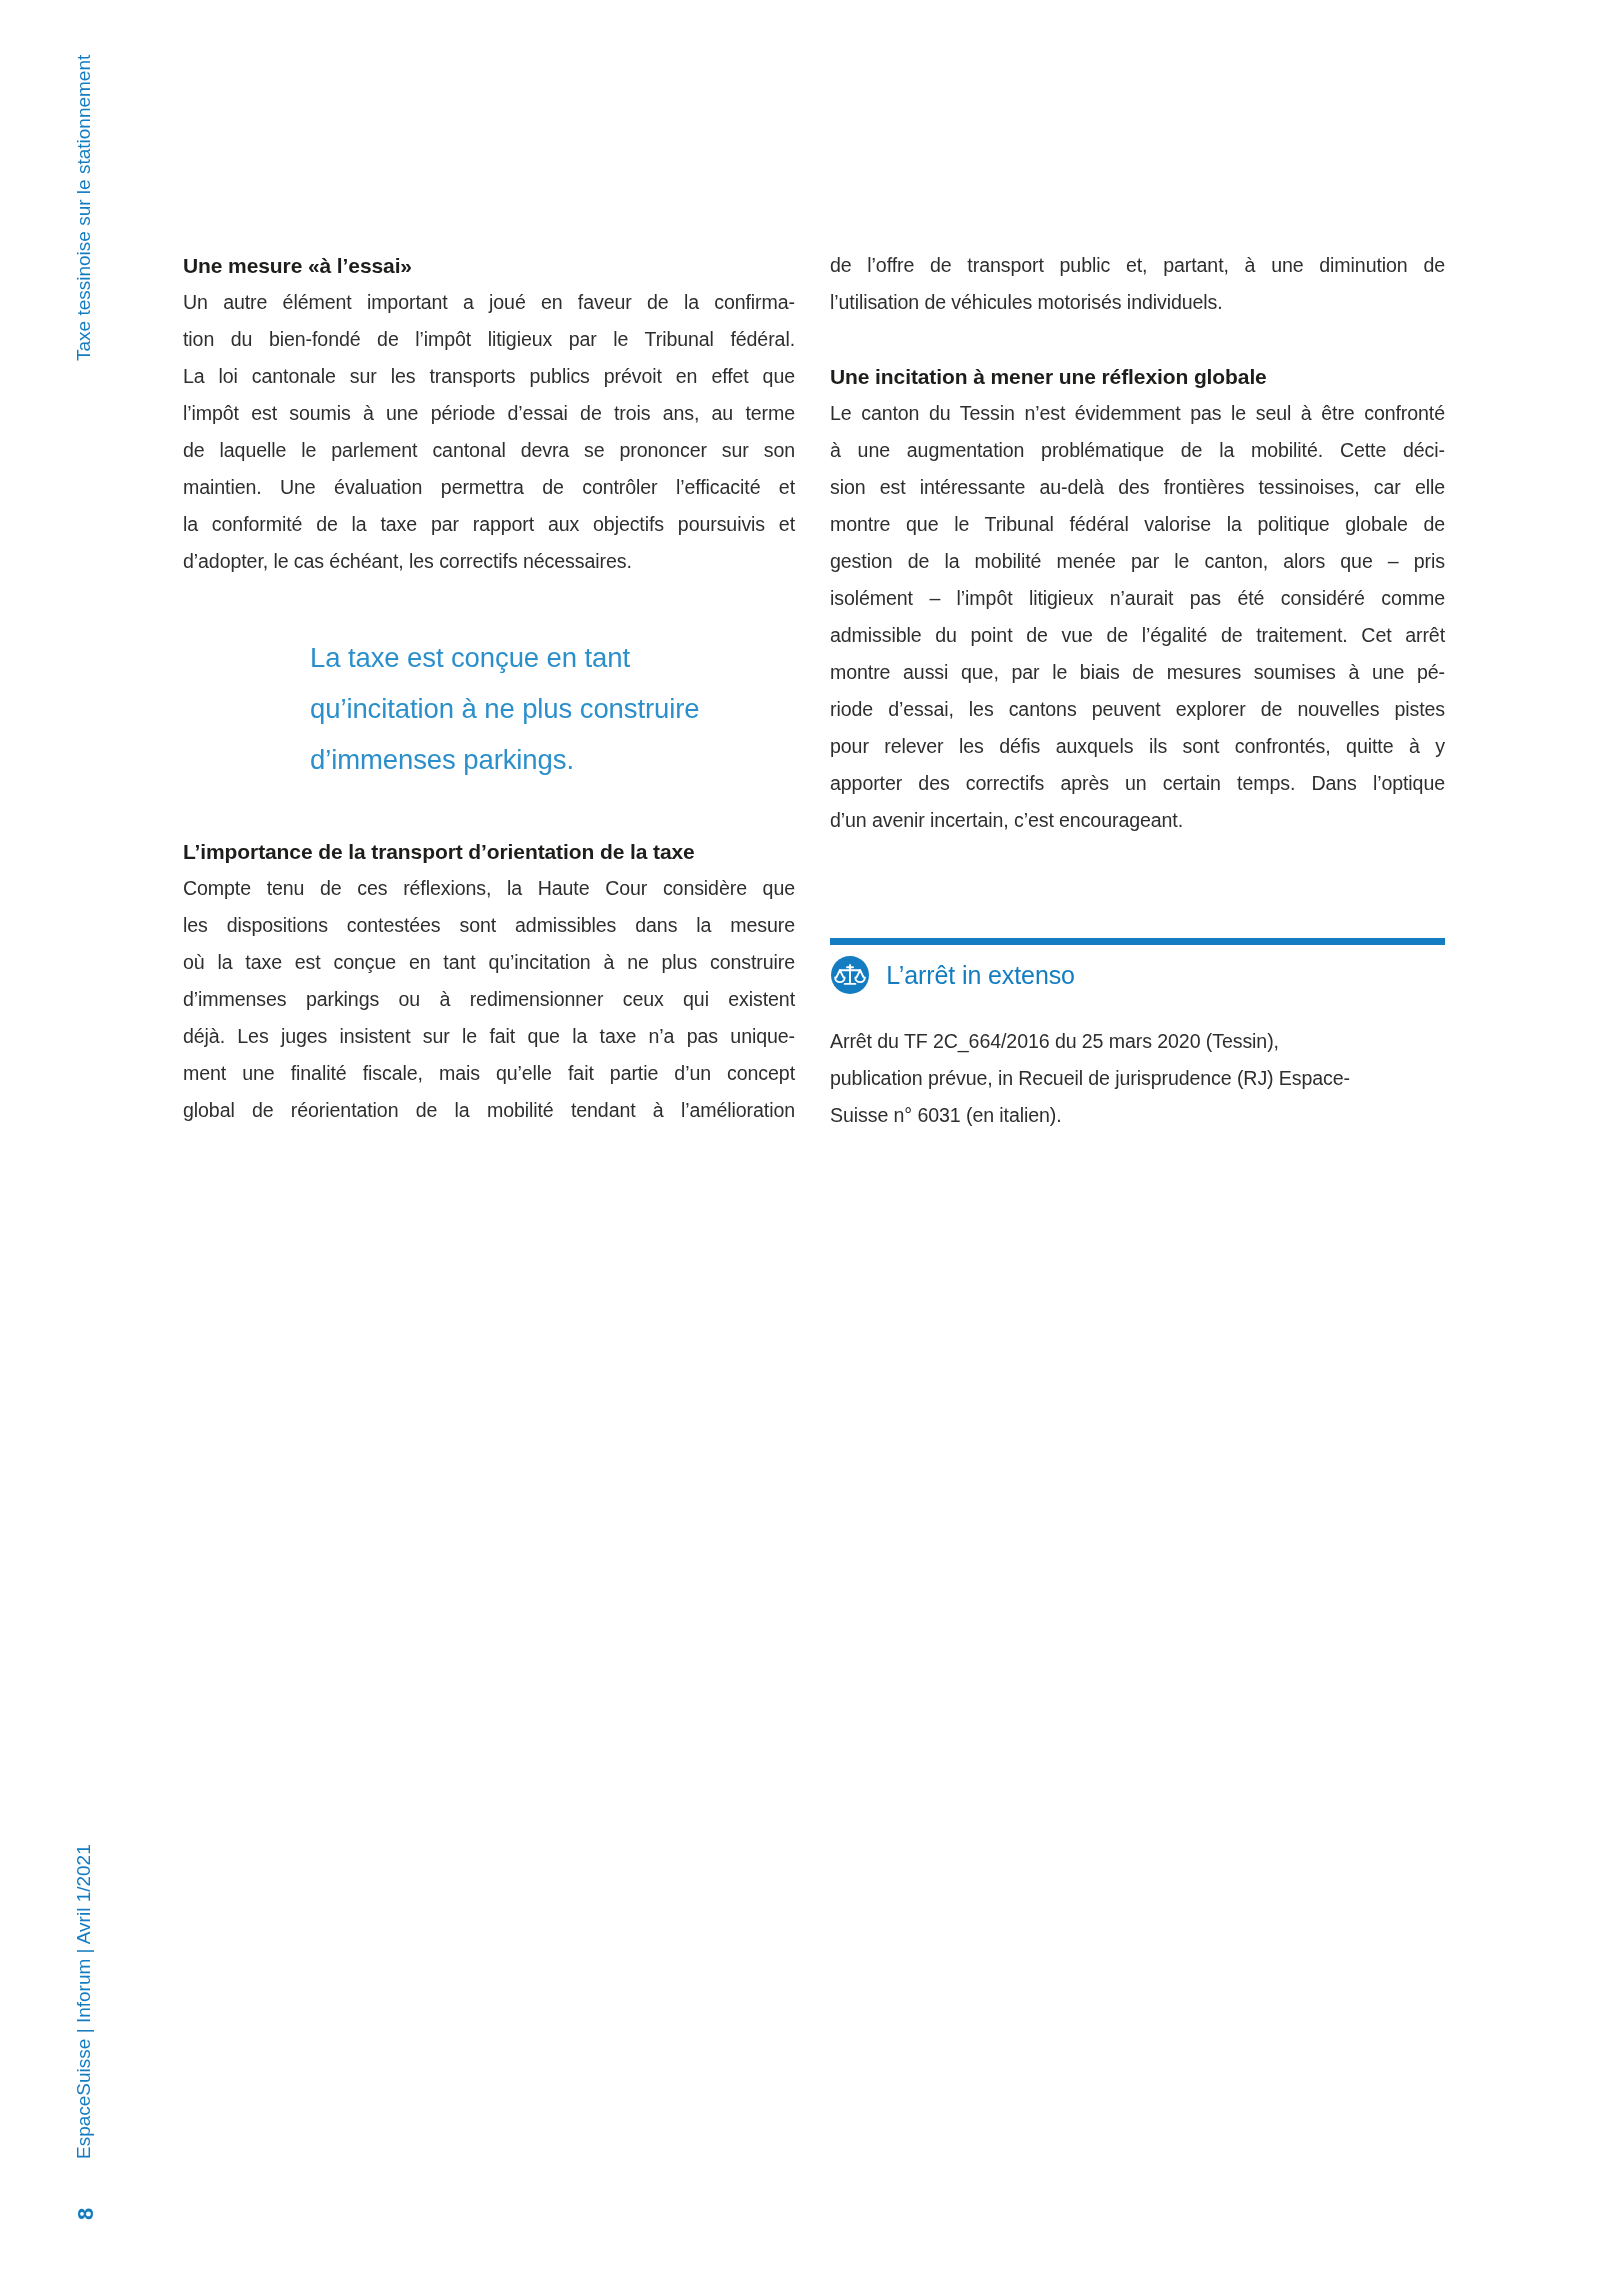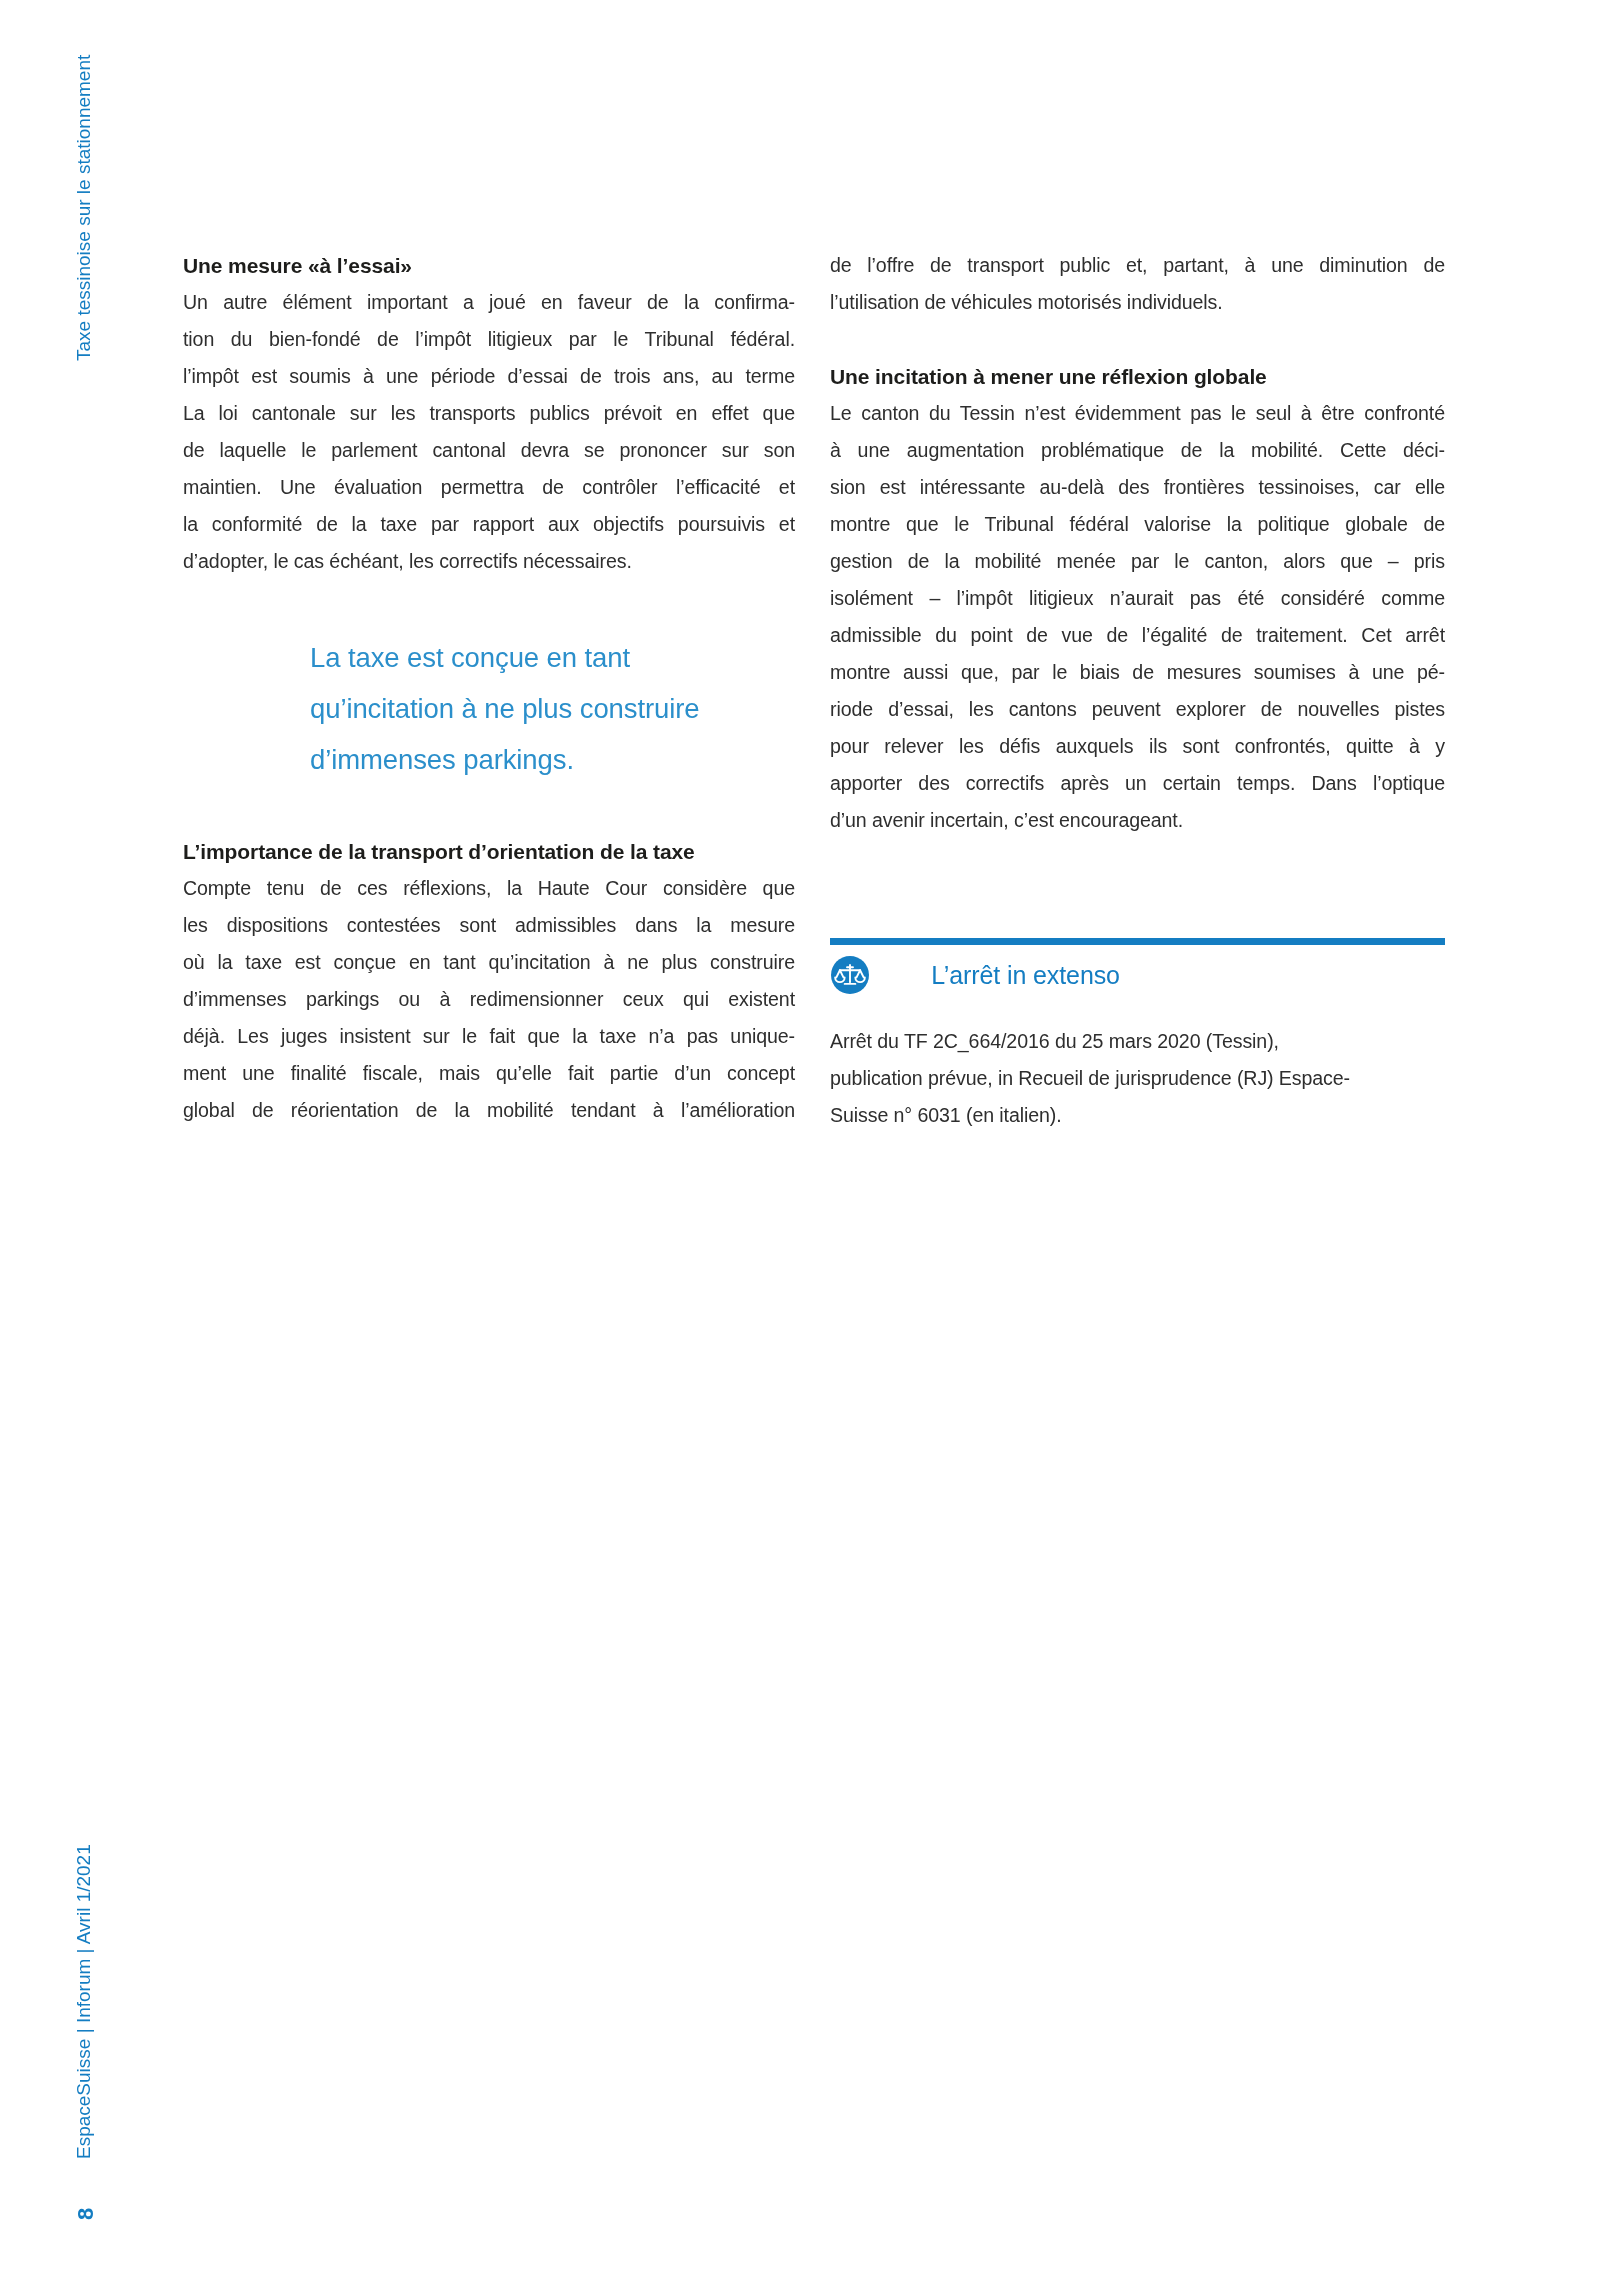--- a/index.html
+++ b/index.html
@@ -78,21 +78,20 @@
   }
   .rule{
     height:7.2px;
     background:#147dc2;
     width:100%;
   }
   .ext-head{
     display:flex;
     align-items:center;
     margin-top:11px;
-    gap:45px;
   }
   .ext-icon{
     width:38px;height:38px;
     margin-left:1.3px;
     flex:0 0 auto;
   }
   .ext-title{
     color:#147dc2;
     font-size:25px;
     line-height:38px;
@@ -116,22 +115,22 @@
   <div class="vtext" style="left:73px;top:2159px;">EspaceSuisse | Inforum | Avril 1/2021</div>
 
   <div class="vpage" style="left:75px;top:2220px;">8</div>
 
   <div class="col col-left">
     <div class="heading">Une mesure «à l’essai»</div>
 
     <div class="para">
         <div class="line">Un autre élément important a joué en faveur de la confirma-</div>
         <div class="line">tion du bien-fondé de l’impôt litigieux par le Tribunal fédéral.</div>
+        <div class="line">La loi cantonale sur les transports publics prévoit en effet que</div>
         <div class="line">l’impôt est soumis à une période d’essai de trois ans, au terme</div>
-        <div class="line">La loi cantonale sur les transports publics prévoit en effet que</div>
         <div class="line">de laquelle le parlement cantonal devra se prononcer sur son</div>
         <div class="line">maintien. Une évaluation permettra de contrôler l’efficacité et</div>
         <div class="line">la conformité de la taxe par rapport aux objectifs poursuivis et</div>
         <div class="line last">d’adopter, le cas échéant, les correctifs nécessaires.</div>
       </div>
 
     <div class="quote">
         <div class="qline">La taxe est conçue en tant</div>
         <div class="qline">qu’incitation à ne plus construire</div>
         <div class="qline last">d’immenses parkings.</div>

